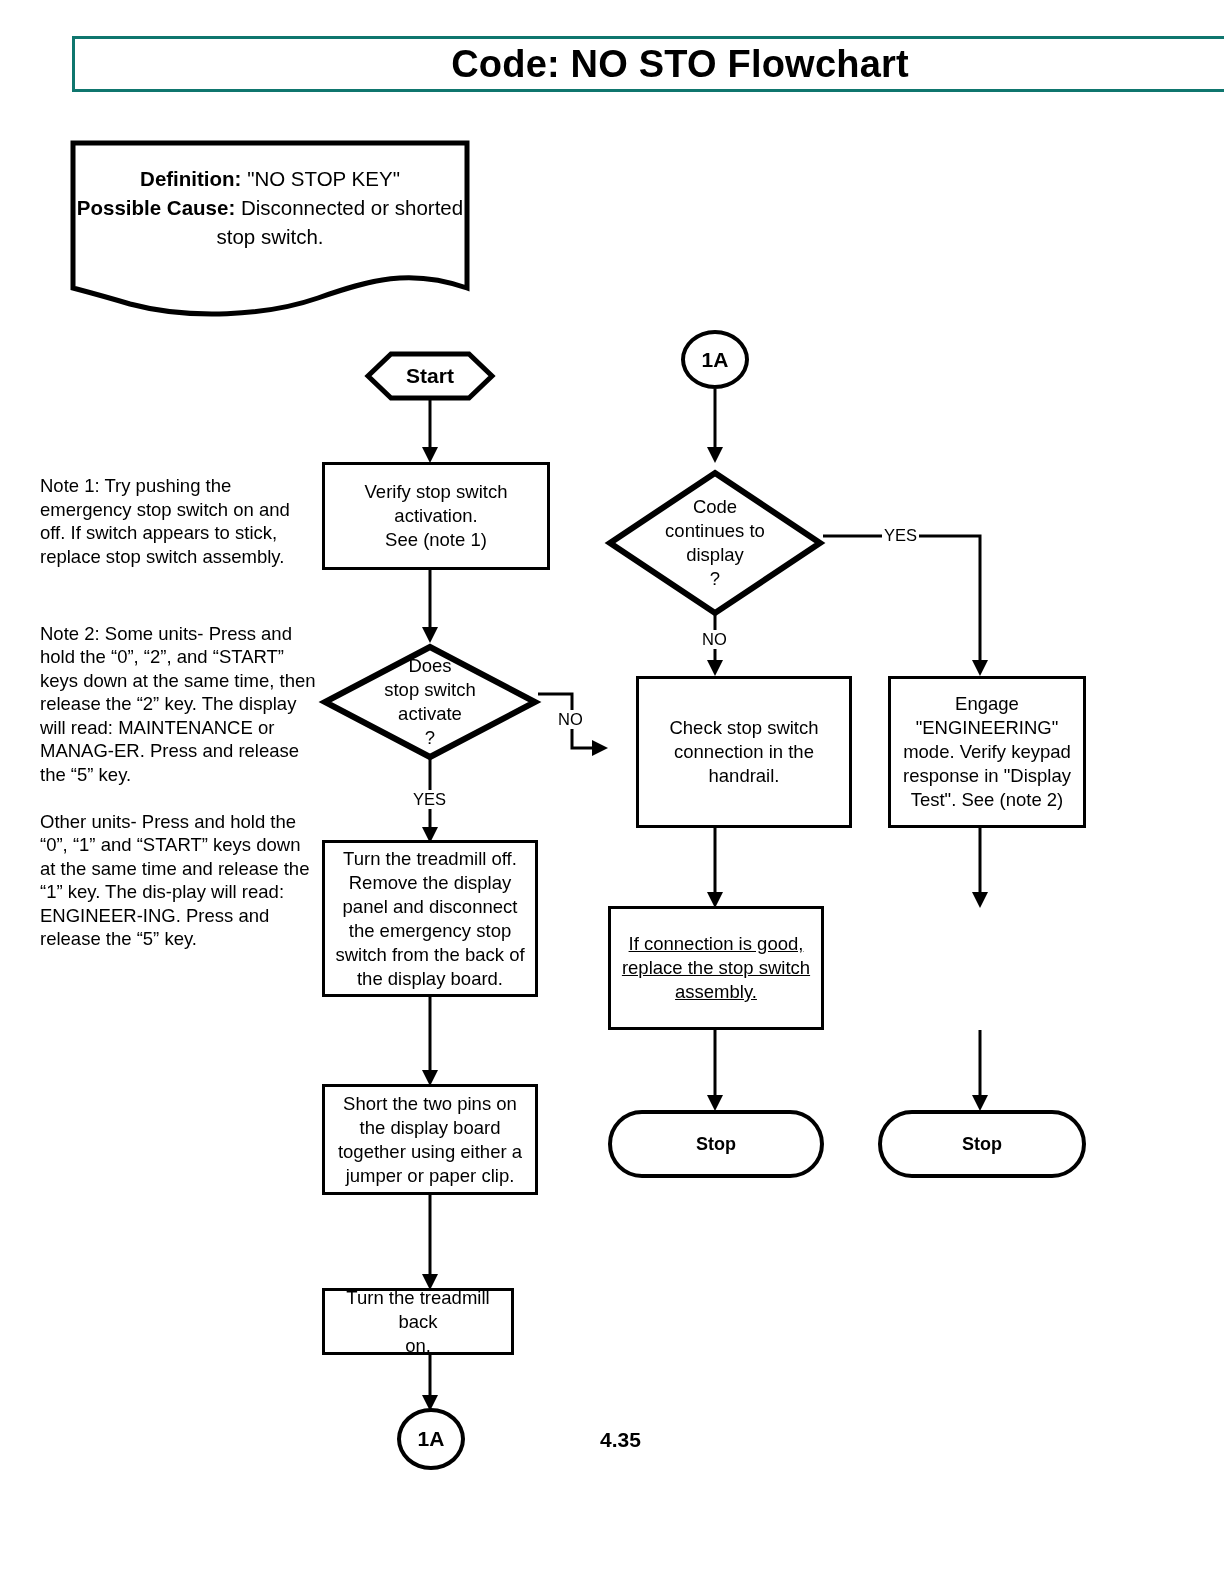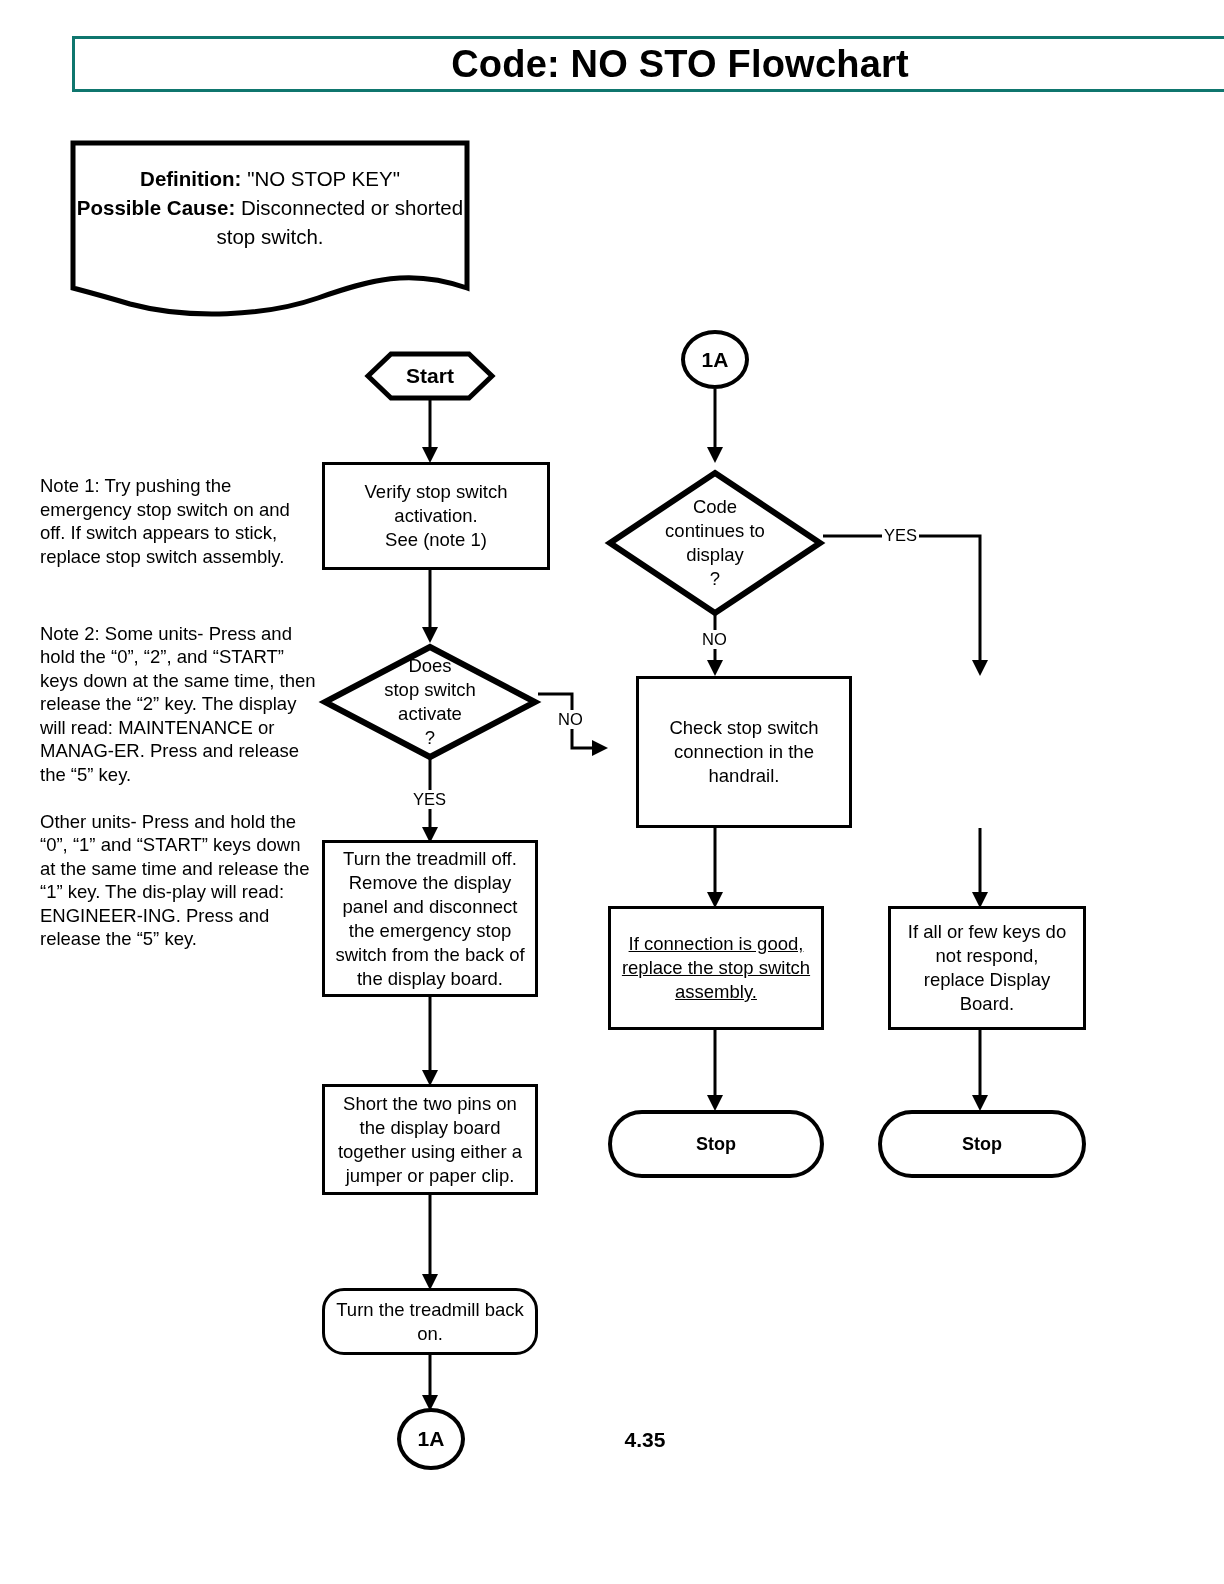--- a/index.html
+++ b/index.html
@@ -137,21 +137,21 @@
     font-size: 16.5px;
     background: #fff;
     padding: 0 2px;
   }
   
   #page-number {
     position: absolute;
     left: 600px;
     top: 1428px;
     width: 90px;
-    text-align: center;
+    text-align: left;
     font-size: 21px;
     font-weight: bold;
   }
 </style>
 </head>
 <body>
 
 <div id="page">
 
   <div id="title-box">
@@ -263,59 +263,60 @@
 activate
 ?</div>
   </div>
 
   <div class="node proc" style="left:636px; top:676px; width:216px; height:152px;">
     <span style="white-space:pre-line;">Check stop switch
 connection in the
 handrail.</span>
   </div>
 
+  <div class="node proc" style="left:888px; top:676px; width:198px; height:152px;">
+    <span style="white-space:pre-line;">Engage
+"ENGINEERING"
+mode. Verify keypad
+response in "Display
+Test". See (note 2)</span>
+  </div>
 
   <div class="node proc" style="left:322px; top:840px; width:216px; height:157px;text-align:center;">
     <span style="white-space:pre-line;">Turn the treadmill off.
 Remove the display
 panel and disconnect
 the emergency stop
 switch from the back of
 the display board.</span>
   </div>
 
   <div class="node proc" style="left:608px; top:906px; width:216px; height:124px;">
     <span style="white-space:pre-line;text-decoration:underline;">If connection is good,
 replace the stop switch
 assembly.</span>
   </div>
 
-  <div class="node proc" style="left:888px; top:906px; width:198px; height:124px;">
-    <span style="white-space:pre-line;">If all or few keys do
-not respond,
-replace Display
-Board.</span>
-  </div>
 
   <div class="node proc" style="left:322px; top:1084px; width:216px; height:111px;">
     <span style="white-space:pre-line;">Short the two pins on
 the display board
 together using either a
 jumper or paper clip.</span>
   </div>
 
   <div class="node term" style="left:608px; top:1110px; width:216px; height:68px;">
     <span>Stop</span>
   </div>
 
   <div class="node term" style="left:878px; top:1110px; width:208px; height:68px;">
     <span>Stop</span>
   </div>
 
-  <div class="node proc" style="left:322px; top:1288px; width:216px; height:67px;border-radius:22px;">
+  <div class="node proc" style="left:322px; top:1288px; width:192px; height:67px;">
     <span style="white-space:pre-line;">Turn the treadmill back
 on.</span>
   </div>
 
   <div class="node circ" style="left:397px; top:1408px; width:68px; height:62px;">
     <span>1A</span>
   </div>
 
   <div id="page-number">4.35</div>
 

